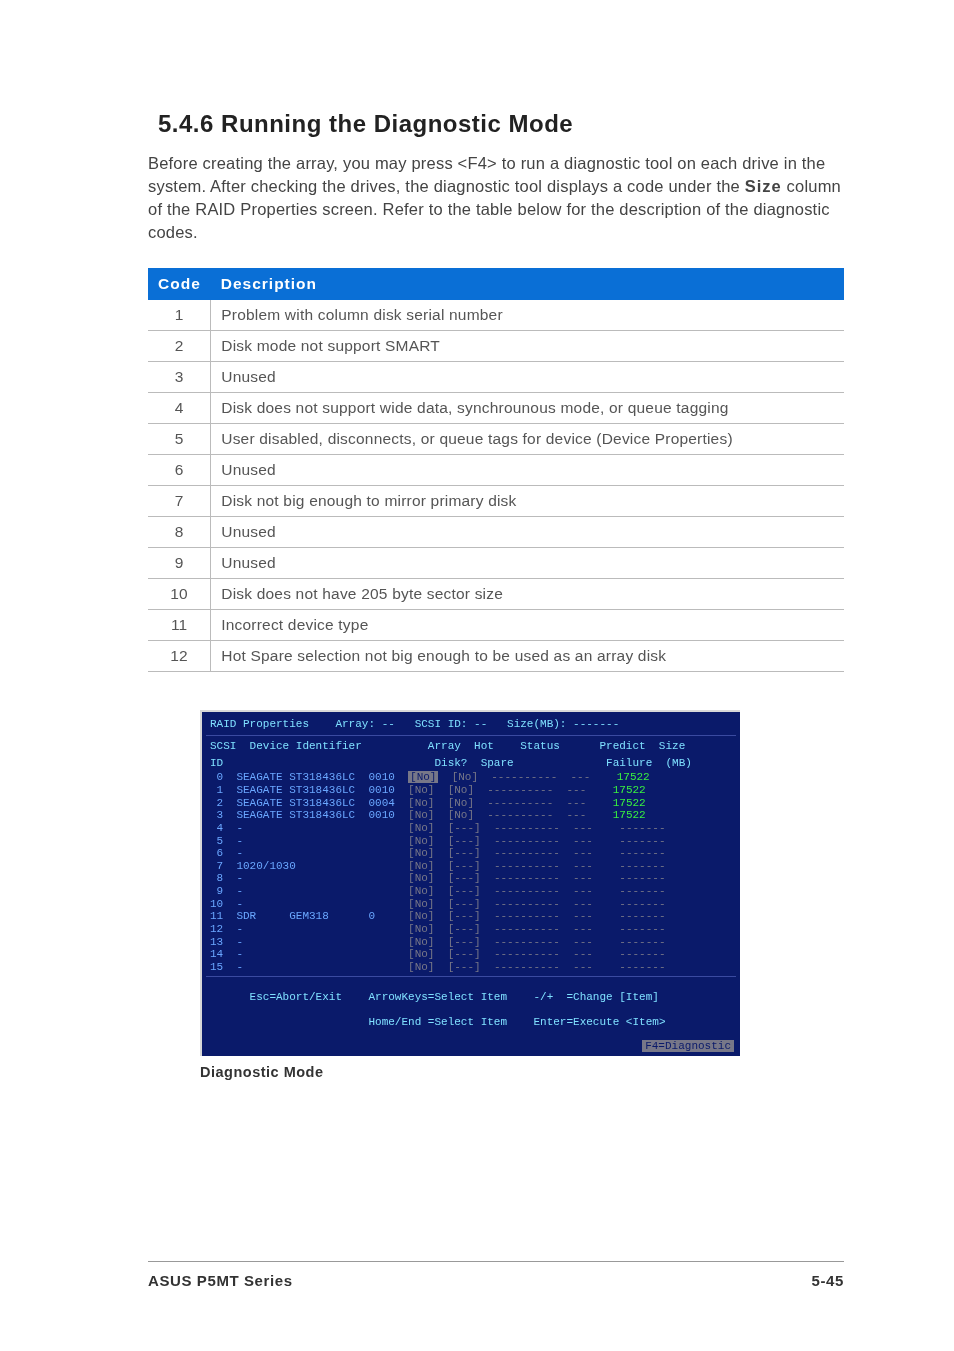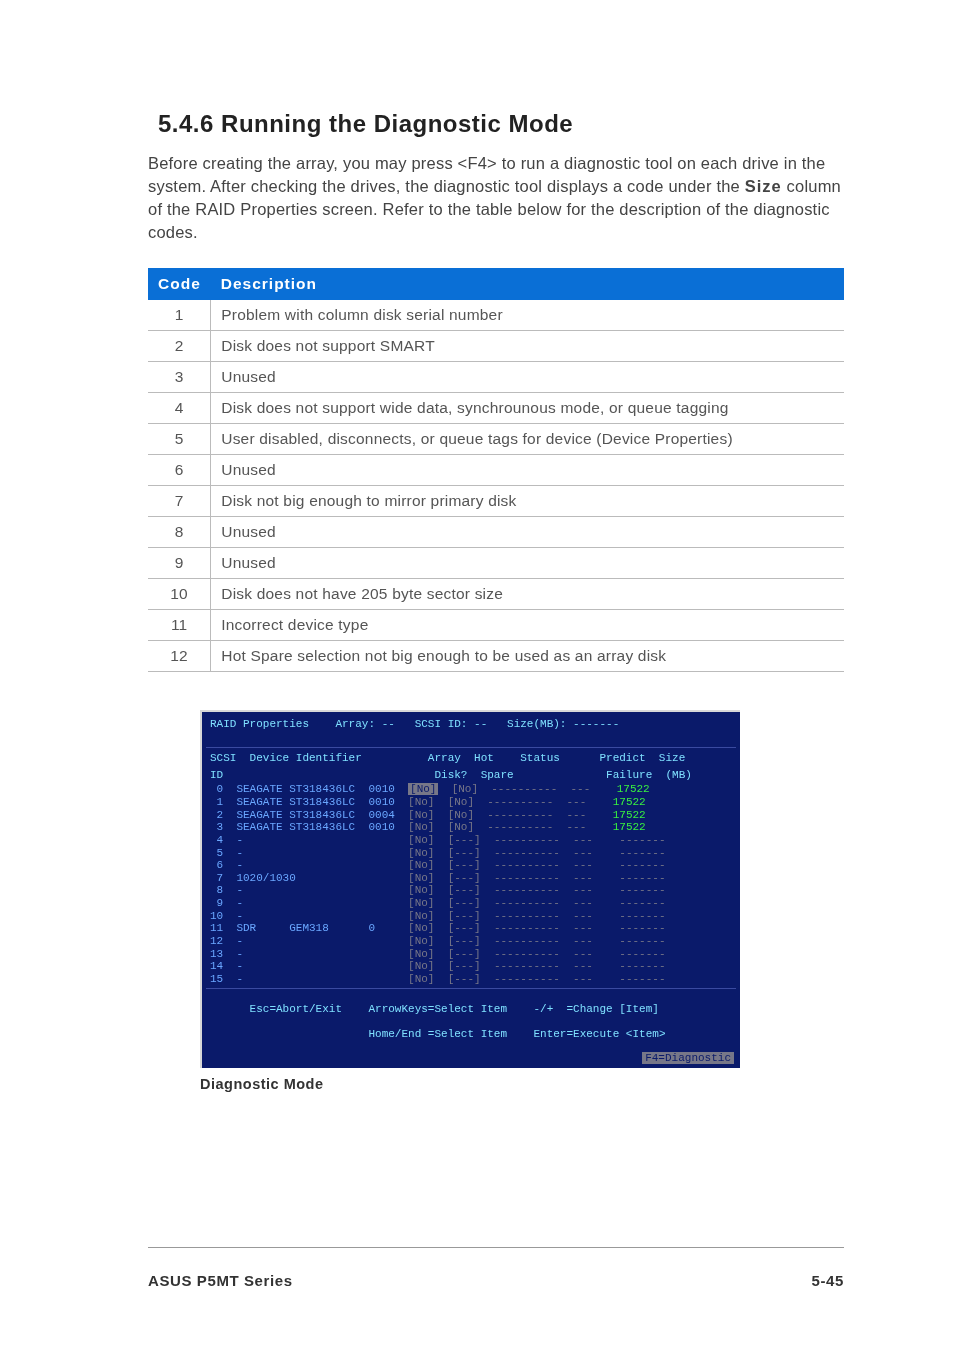--- a/index.html
+++ b/index.html
@@ -65,21 +65,21 @@
     font-size: 11px;
     line-height: 1.15;
     color: #6aa7ff;
     position: relative;
     border-top: 2px solid #d8d8d8;
     border-left: 2px solid #d8d8d8;
   }
   .bios .hdr {
     color: #7fe0ff;
     white-space: pre;
-    padding: 2px 4px 16px 4px;
+    padding: 2px 4px 4px 4px;
     border-bottom: 1px solid #3a4aa0;
     margin-bottom: 2px;
   }
   .bios .cols {
     white-space: pre;
     color: #7fe0ff;
     padding: 2px 4px;
   }
   .bios .rows { padding: 0 4px; }
   .bios .row { white-space: pre; color: #6aa7ff; }
@@ -114,21 +114,21 @@
     letter-spacing: 0.5px;
     margin-top: 8px;
     color: #333;
   }
   .page-footer {
     position: absolute;
     bottom: 62px;
     left: 148px;
     right: 110px;
     border-top: 1px solid #999;
-    padding-top: 24px;
+    padding-top: 10px;
     font-size: 15px;
     font-weight: bold;
     letter-spacing: 0.6px;
     color: #333;
     display: flex;
     justify-content: space-between;
   }
 </style>
 </head>
 <body>
@@ -146,21 +146,21 @@
       <th>Description</th>
     </tr>
   </thead>
   <tbody id="codes-body">
       <tr>
         <td class="code">1</td>
         <td>Problem with column disk serial number</td>
       </tr>
       <tr>
         <td class="code">2</td>
-        <td>Disk does not support SMART</td>
+        <td>Disk mode not support SMART</td>
       </tr>
       <tr>
         <td class="code">3</td>
         <td>Unused</td>
       </tr>
       <tr>
         <td class="code">4</td>
         <td>Disk does not support wide data, synchrounous mode, or queue tagging</td>
       </tr>
       <tr>

